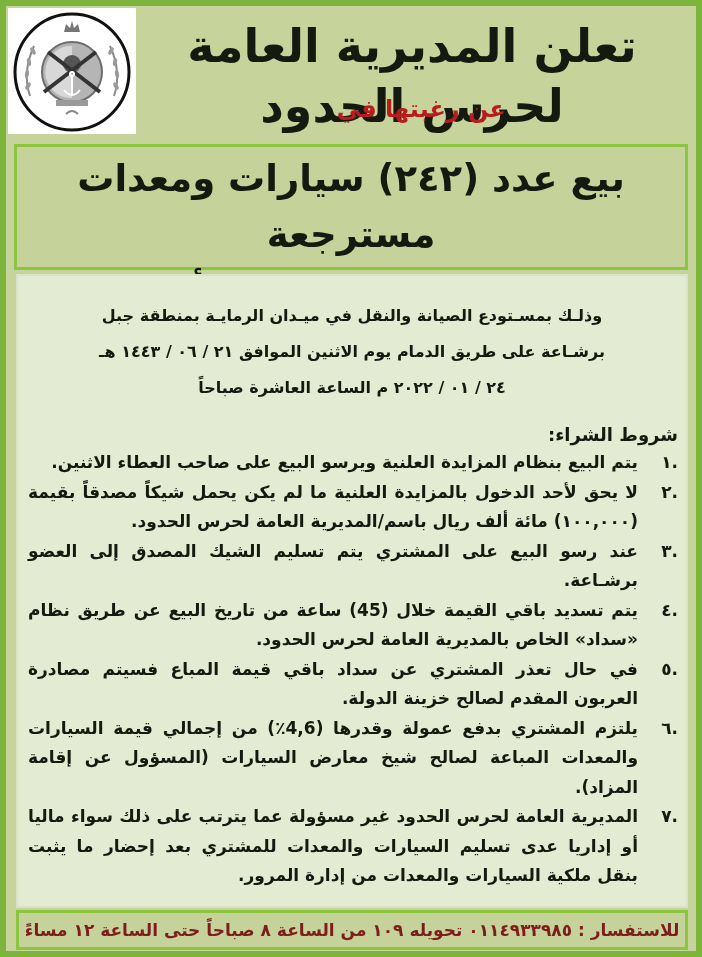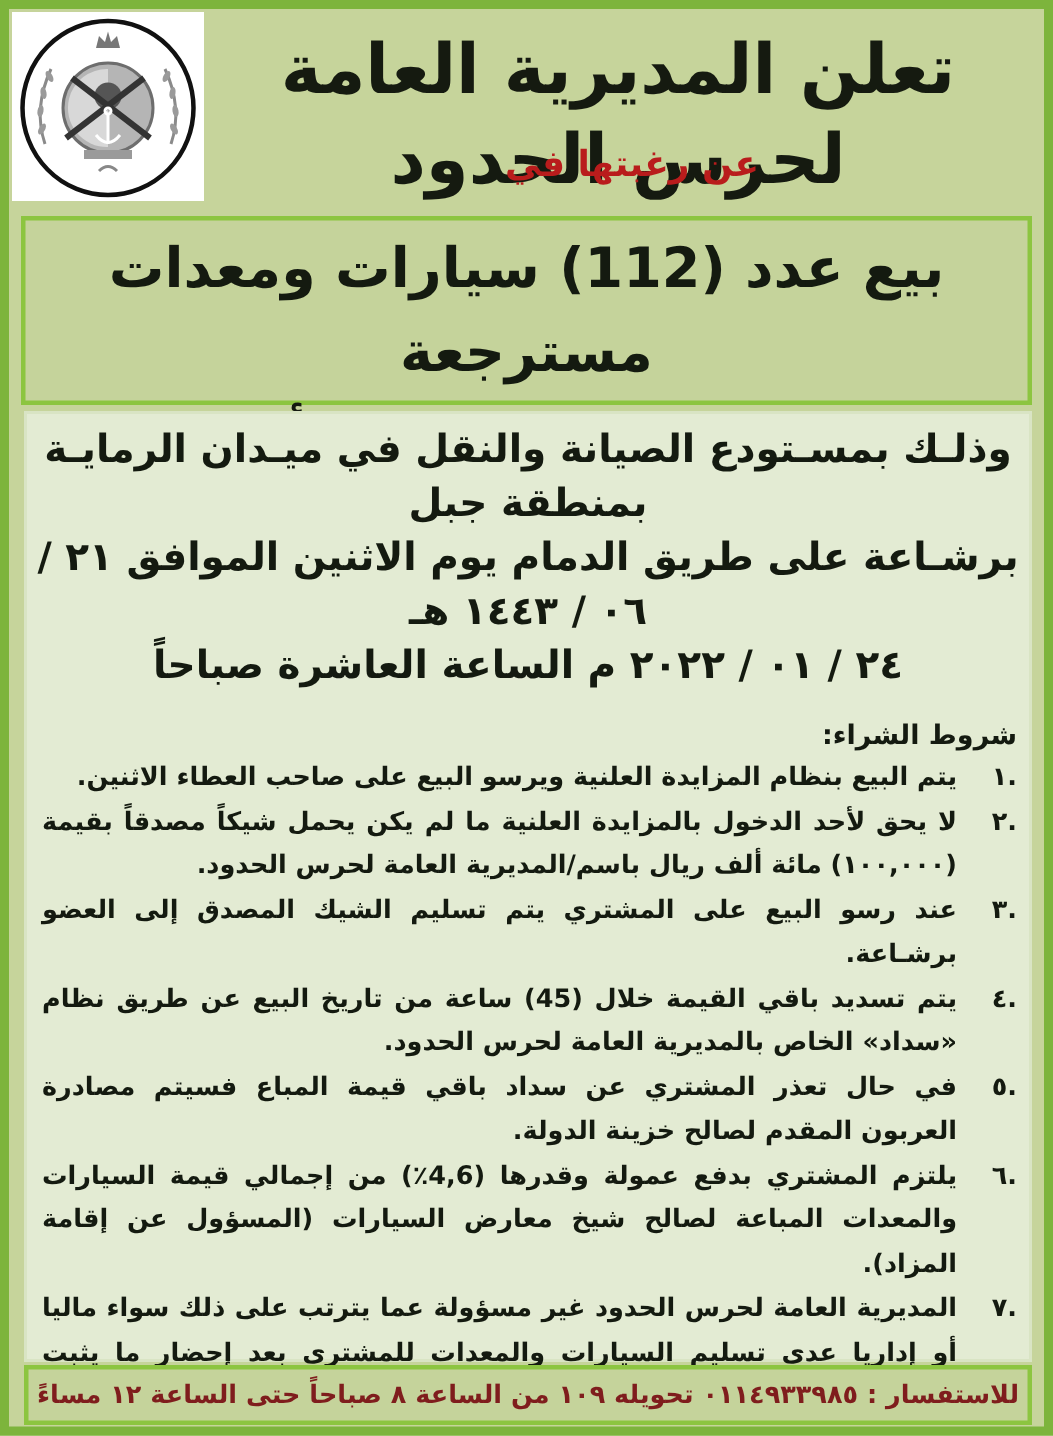--- a/index.html
+++ b/index.html
@@ -49,22 +49,22 @@
     .title-line.first { margin-top: 4px; }
     .body-box {
       position: absolute; left: 10px; top: 268px; width: 672px; height: 634px;
       box-sizing: border-box;
       background: #e3ebd3;
       border: 2px solid #d9e4c4;
       direction: rtl;
       color: #141a10;
     }
     .intro {
-      text-align: center; font-size: 26px; font-weight: bold;
-      line-height: 36px; margin-top: 6px;
+      text-align: center; font-size: 16px; font-weight: bold;
+      line-height: 36px; margin-top: 22px;
     }
     .intro .line { display: block; }
     .terms-heading {
       font-size: 18px; font-weight: bold; line-height: 26px;
       padding-right: 8px; margin-top: 16px;
     }
     .terms-list {
       list-style: none; margin: 0; padding: 0 8px 0 10px;
     }
     .term {
@@ -125,21 +125,21 @@
         </g>
         <rect x="48" y="92" width="32" height="6" fill="#9a9a9a"></rect>
         <path d="M58 106 Q64 100 70 106" stroke="#888" stroke-width="2" fill="none"></path>
       </svg>
     </div>
     <div class="header-title">تعلن المديرية العامة لحرس الحدود</div>
     <div class="header-sub">عن رغبتها في</div>
   </div>
 
   <div class="title-box">
-    <span class="title-line first">بيع عدد (112) سيارات ومعدات مسترجعة</span>
+    <span class="title-line first">بيع عدد (٢٤٢) سيارات ومعدات مسترجعة</span>
     <span class="title-line">مختلفة الموديلات والأنواع</span>
   </div>
 
   <div class="body-box">
     <div class="intro">
       <span class="line">وذلـك بمسـتودع الصيانة والنقل في ميـدان الرمايـة بمنطقة جبل</span>
       <span class="line">برشـاعة على طريق الدمام يوم الاثنين الموافق ٢١ / ٠٦ / ١٤٤٣ هـ</span>
       <span class="line">٢٤ / ٠١ / ٢٠٢٢ م الساعة العاشرة صباحاً</span>
     </div>
     <div class="terms-heading">شروط الشراء:</div>

